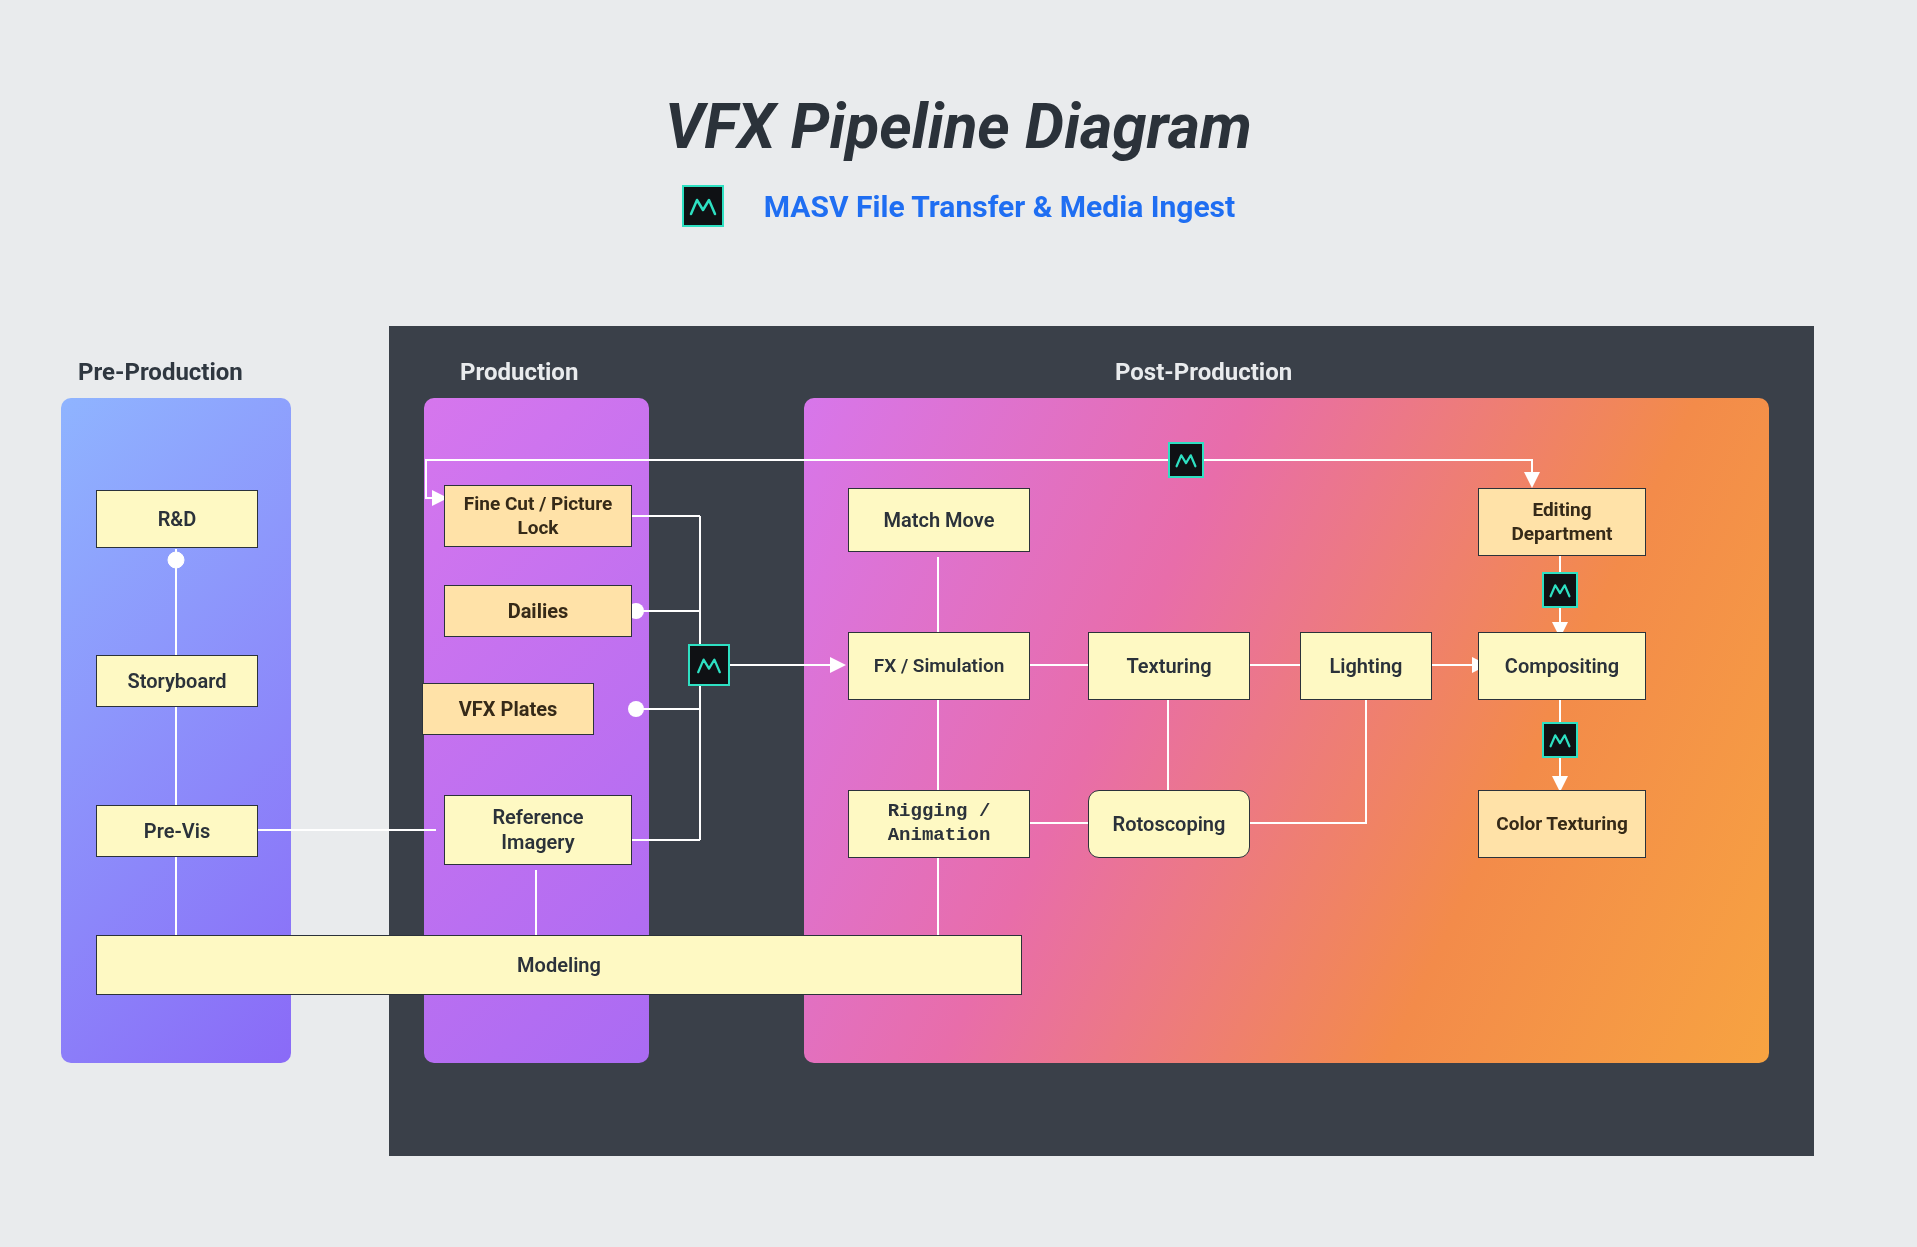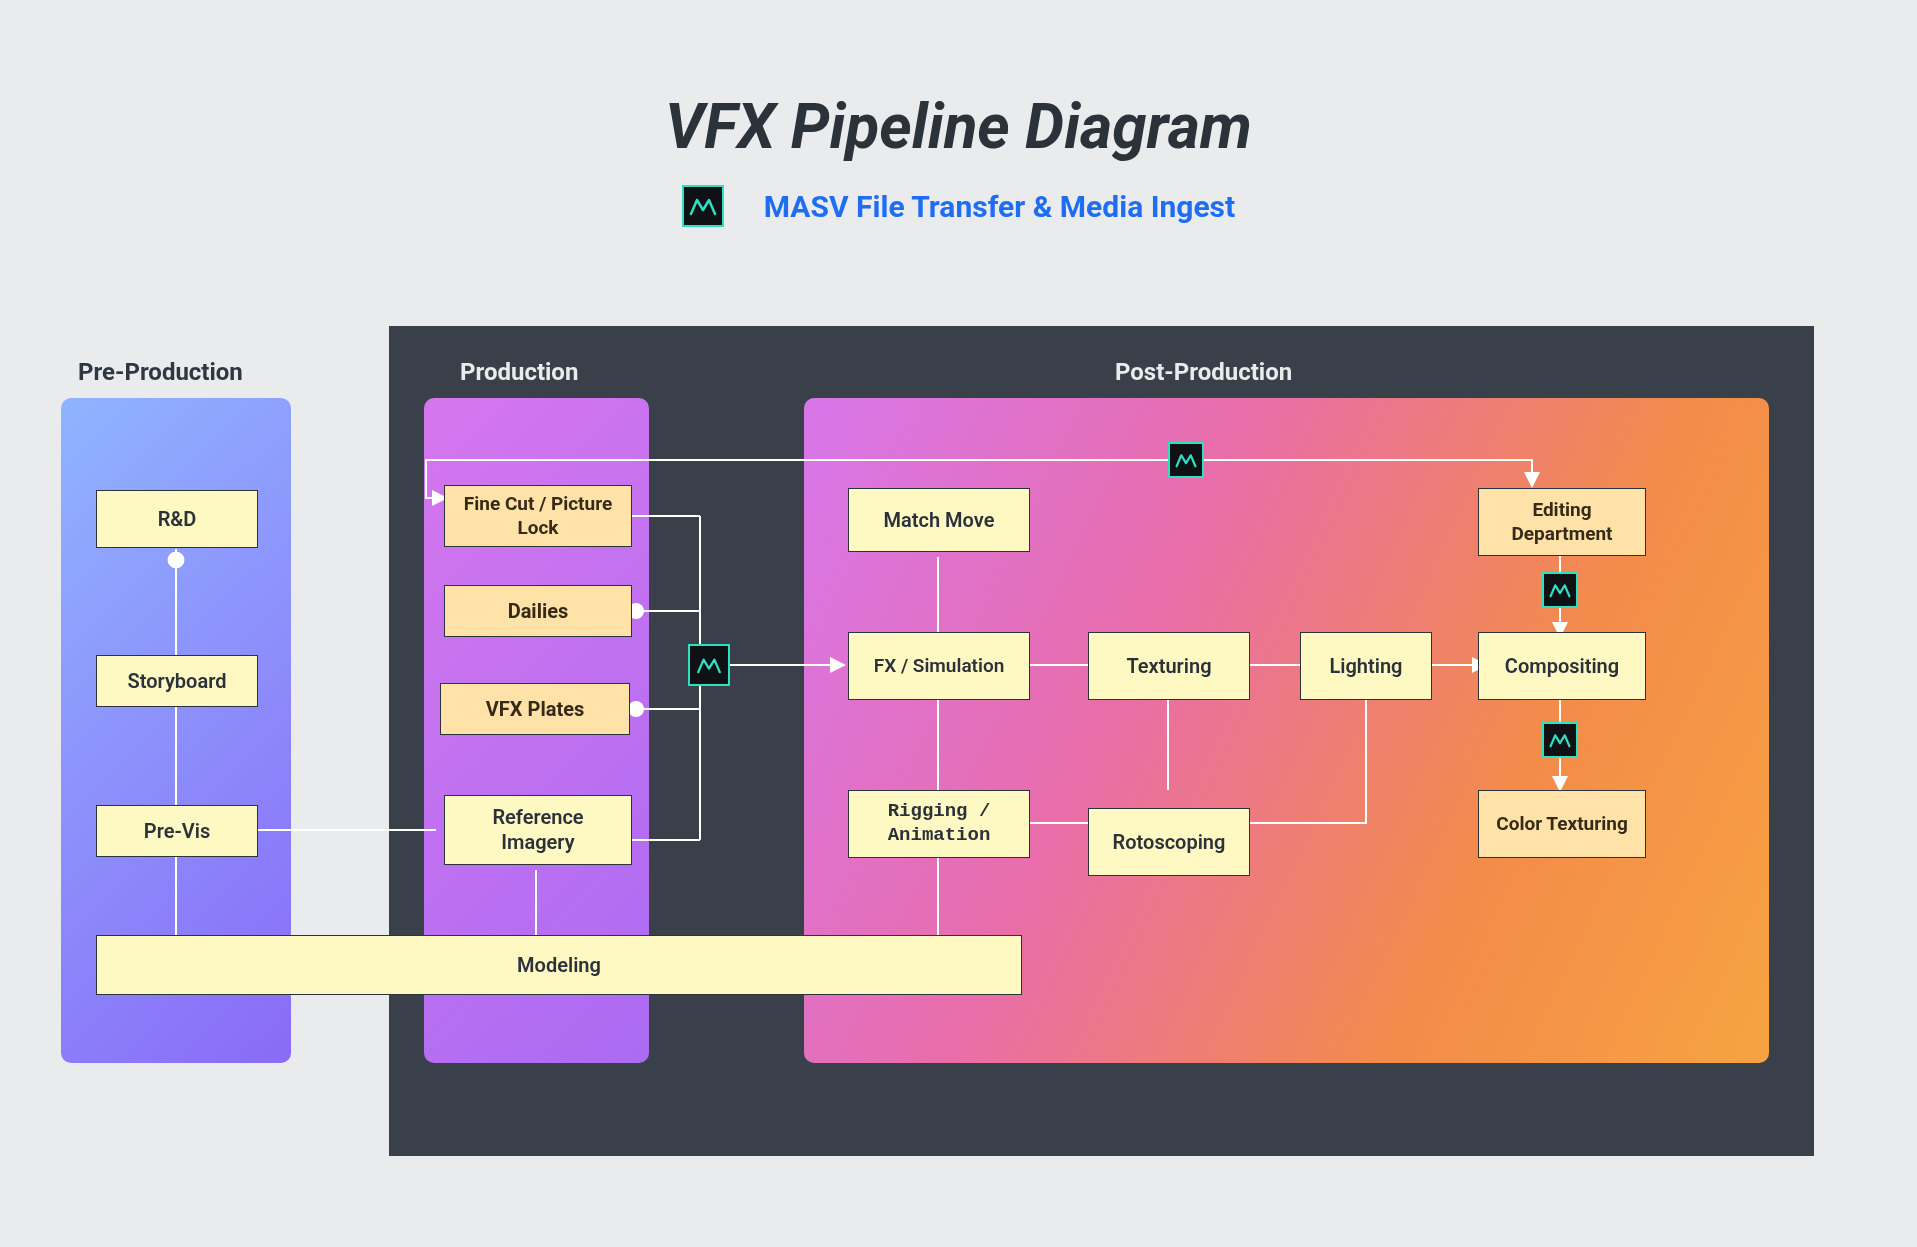--- a/index.html
+++ b/index.html
@@ -218,31 +218,31 @@
     <line x1="1560" y1="556" x2="1560" y2="634" stroke="#ffffff" stroke-width="2" marker-end="url(#arrow-white)"></line>
     <line x1="1560" y1="698" x2="1560" y2="788" stroke="#ffffff" stroke-width="2" marker-end="url(#arrow-white)"></line>
   </svg>
 
   <div class="node" style="left:96px; top:490px; width:162px; height:58px;">R&amp;D</div>
   <div class="node" style="left:96px; top:655px; width:162px; height:52px;">Storyboard</div>
   <div class="node" style="left:96px; top:805px; width:162px; height:52px;">Pre-Vis</div>
 
   <div class="node beige small-text" style="left:444px; top:485px; width:188px; height:62px;">Fine Cut / Picture Lock</div>
   <div class="node beige" style="left:444px; top:585px; width:188px; height:52px;">Dailies</div>
-  <div class="node beige" style="left:440px; top:683px; width:190px; height:52px;">VFX Plates</div>
+  <div class="node beige" style="left:422px; top:683px; width:172px; height:52px;">VFX Plates</div>
   <div class="node" style="left:444px; top:795px; width:188px; height:70px;">Reference Imagery</div>
 
   <div class="node" style="left:96px; top:935px; width:926px; height:60px;">Modeling</div>
 
   <div class="node" style="left:848px; top:488px; width:182px; height:64px;">Match Move</div>
   <div class="node small-text" style="left:848px; top:632px; width:182px; height:68px;">FX / Simulation</div>
   <div class="node small-text" style="left:848px; top:790px; width:182px; height:68px;font-family:Liberation Mono, monospace;">Rigging / Animation</div>
 
   <div class="node" style="left:1088px; top:632px; width:162px; height:68px;">Texturing</div>
-  <div class="node" style="left:1088px; top:808px; width:162px; height:68px;">Rotoscoping</div>
+  <div class="node" style="left:1088px; top:790px; width:162px; height:68px;border-radius:11px;">Rotoscoping</div>
 
   <div class="node" style="left:1300px; top:632px; width:132px; height:68px;">Lighting</div>
 
   <div class="node beige small-text" style="left:1478px; top:488px; width:168px; height:68px;">Editing Department</div>
   <div class="node" style="left:1478px; top:632px; width:168px; height:68px;">Compositing</div>
   <div class="node beige small-text" style="left:1478px; top:790px; width:168px; height:68px;">Color Texturing</div>
 
   <div class="masv-icon" style="position:absolute; left:688px; top:644px;">
     <svg width="26" height="18" viewBox="0 0 28 20">
         <path d="M2 18 L8 4 L14 14 L20 4 L26 18" fill="none" stroke="#2ee0c2" stroke-width="2.5" stroke-linejoin="round" stroke-linecap="round"></path>

